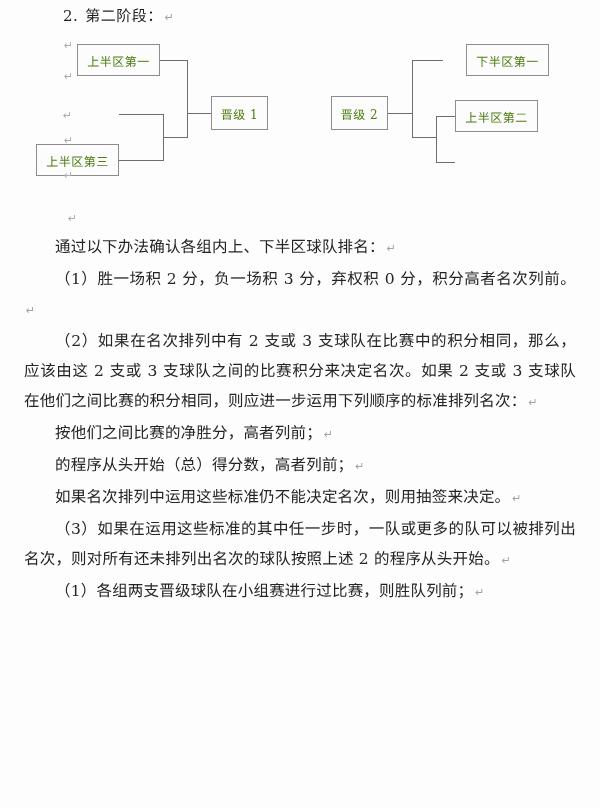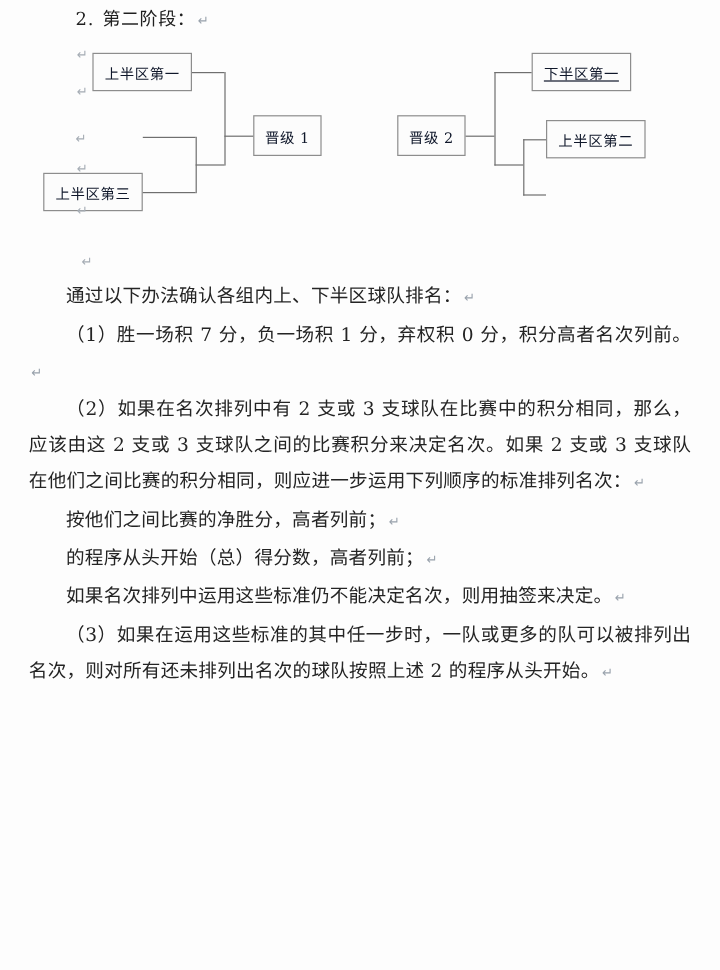--- a/index.html
+++ b/index.html
@@ -67,21 +67,21 @@
   .node {
     position: absolute;
     border: 1px solid #8d8d8d;
     background: #fcfcfc;
     box-sizing: border-box;
     display: flex;
     align-items: center;
     justify-content: center;
     font-size: 12px;
     letter-spacing: 0.5px;
-    color: #0f172a;
+    color: #4d7c0f;
     white-space: nowrap;
   }
 
   .wire {
     position: absolute;
     background: #6f6f6f;
   }
   .wire.h { height: 1px; }
   .wire.v { width: 1px; }
 
@@ -140,21 +140,21 @@
     <span class="pilcrow-abs" style="left:64px; top:3px;">↵</span>
     <span class="pilcrow-abs" style="left:64px; top:34px;">↵</span>
     <span class="pilcrow-abs" style="left:63px; top:73px;">↵</span>
     <span class="pilcrow-abs" style="left:64px; top:98px;">↵</span>
     <span class="pilcrow-abs" style="left:64px; top:133px;">↵</span>
 
     <div class="node" style="left:331px; top:60px; width:57px; height:34px;">
       <span>晋级 2</span>
     </div>
 
-    <div class="node" style="left:443px; top:8px; width:83px; height:32px;text-decoration:underline;">
+    <div class="node" style="left:466px; top:8px; width:83px; height:32px;">
       <span>下半区第一</span>
     </div>
 
     <div class="node" style="left:455px; top:64px; width:83px; height:32px;">
       <span>上半区第二</span>
     </div>
 
 
     <div class="wire h" style="left:388px; top:77px; width:24px;"></div>
     <div class="wire v" style="left:412px; top:24px; height:78px;"></div>
@@ -167,28 +167,29 @@
     <div class="wire h" style="left:436px; top:80px; width:19px;"></div>
     <div class="wire h" style="left:436px; top:126px; width:19px;"></div>
   </div>
 
   <span class="pilcrow-abs" style="left:68px; top:212px;">↵</span>
 
   <div class="body-text">
 
     <p class="para indent"><span>通过以下办法确认各组内上、下半区球队排名：</span><span class="pilcrow">↵</span></p>
 
-    <p class="para indent"><span>（1）胜一场积 7 分，负一场积 1 分，弃权积 0 分，积分高者名次列前。</span><span class="pilcrow">↵</span></p>
+    <p class="para indent"><span>（1）胜一场积 2 分，负一场积 3 分，弃权积 0 分，积分高者名次列前。</span><span class="pilcrow">↵</span></p>
 
     <p class="para indent"><span>（2）如果在名次排列中有 2 支或 3 支球队在比赛中的积分相同，那么，应该由这 2 支或 3 支球队之间的比赛积分来决定名次。如果 2 支或 3 支球队在他们之间比赛的积分相同，则应进一步运用下列顺序的标准排列名次：</span><span class="pilcrow">↵</span></p>
 
     <p class="para indent"><span>按他们之间比赛的净胜分，高者列前；</span><span class="pilcrow">↵</span></p>
 
     <p class="para indent"><span>的程序从头开始（总）得分数，高者列前；</span><span class="pilcrow">↵</span></p>
 
     <p class="para indent"><span>如果名次排列中运用这些标准仍不能决定名次，则用抽签来决定。</span><span class="pilcrow">↵</span></p>
 
     <p class="para indent"><span>（3）如果在运用这些标准的其中任一步时，一队或更多的队可以被排列出名次，则对所有还未排列出名次的球队按照上述 2 的程序从头开始。</span><span class="pilcrow">↵</span></p>
 
 
+    <p class="para indent"><span>（1）各组两支晋级球队在小组赛进行过比赛，则胜队列前；</span><span class="pilcrow">↵</span></p>
 
   </div>
 </div>
 
 </body></html>

